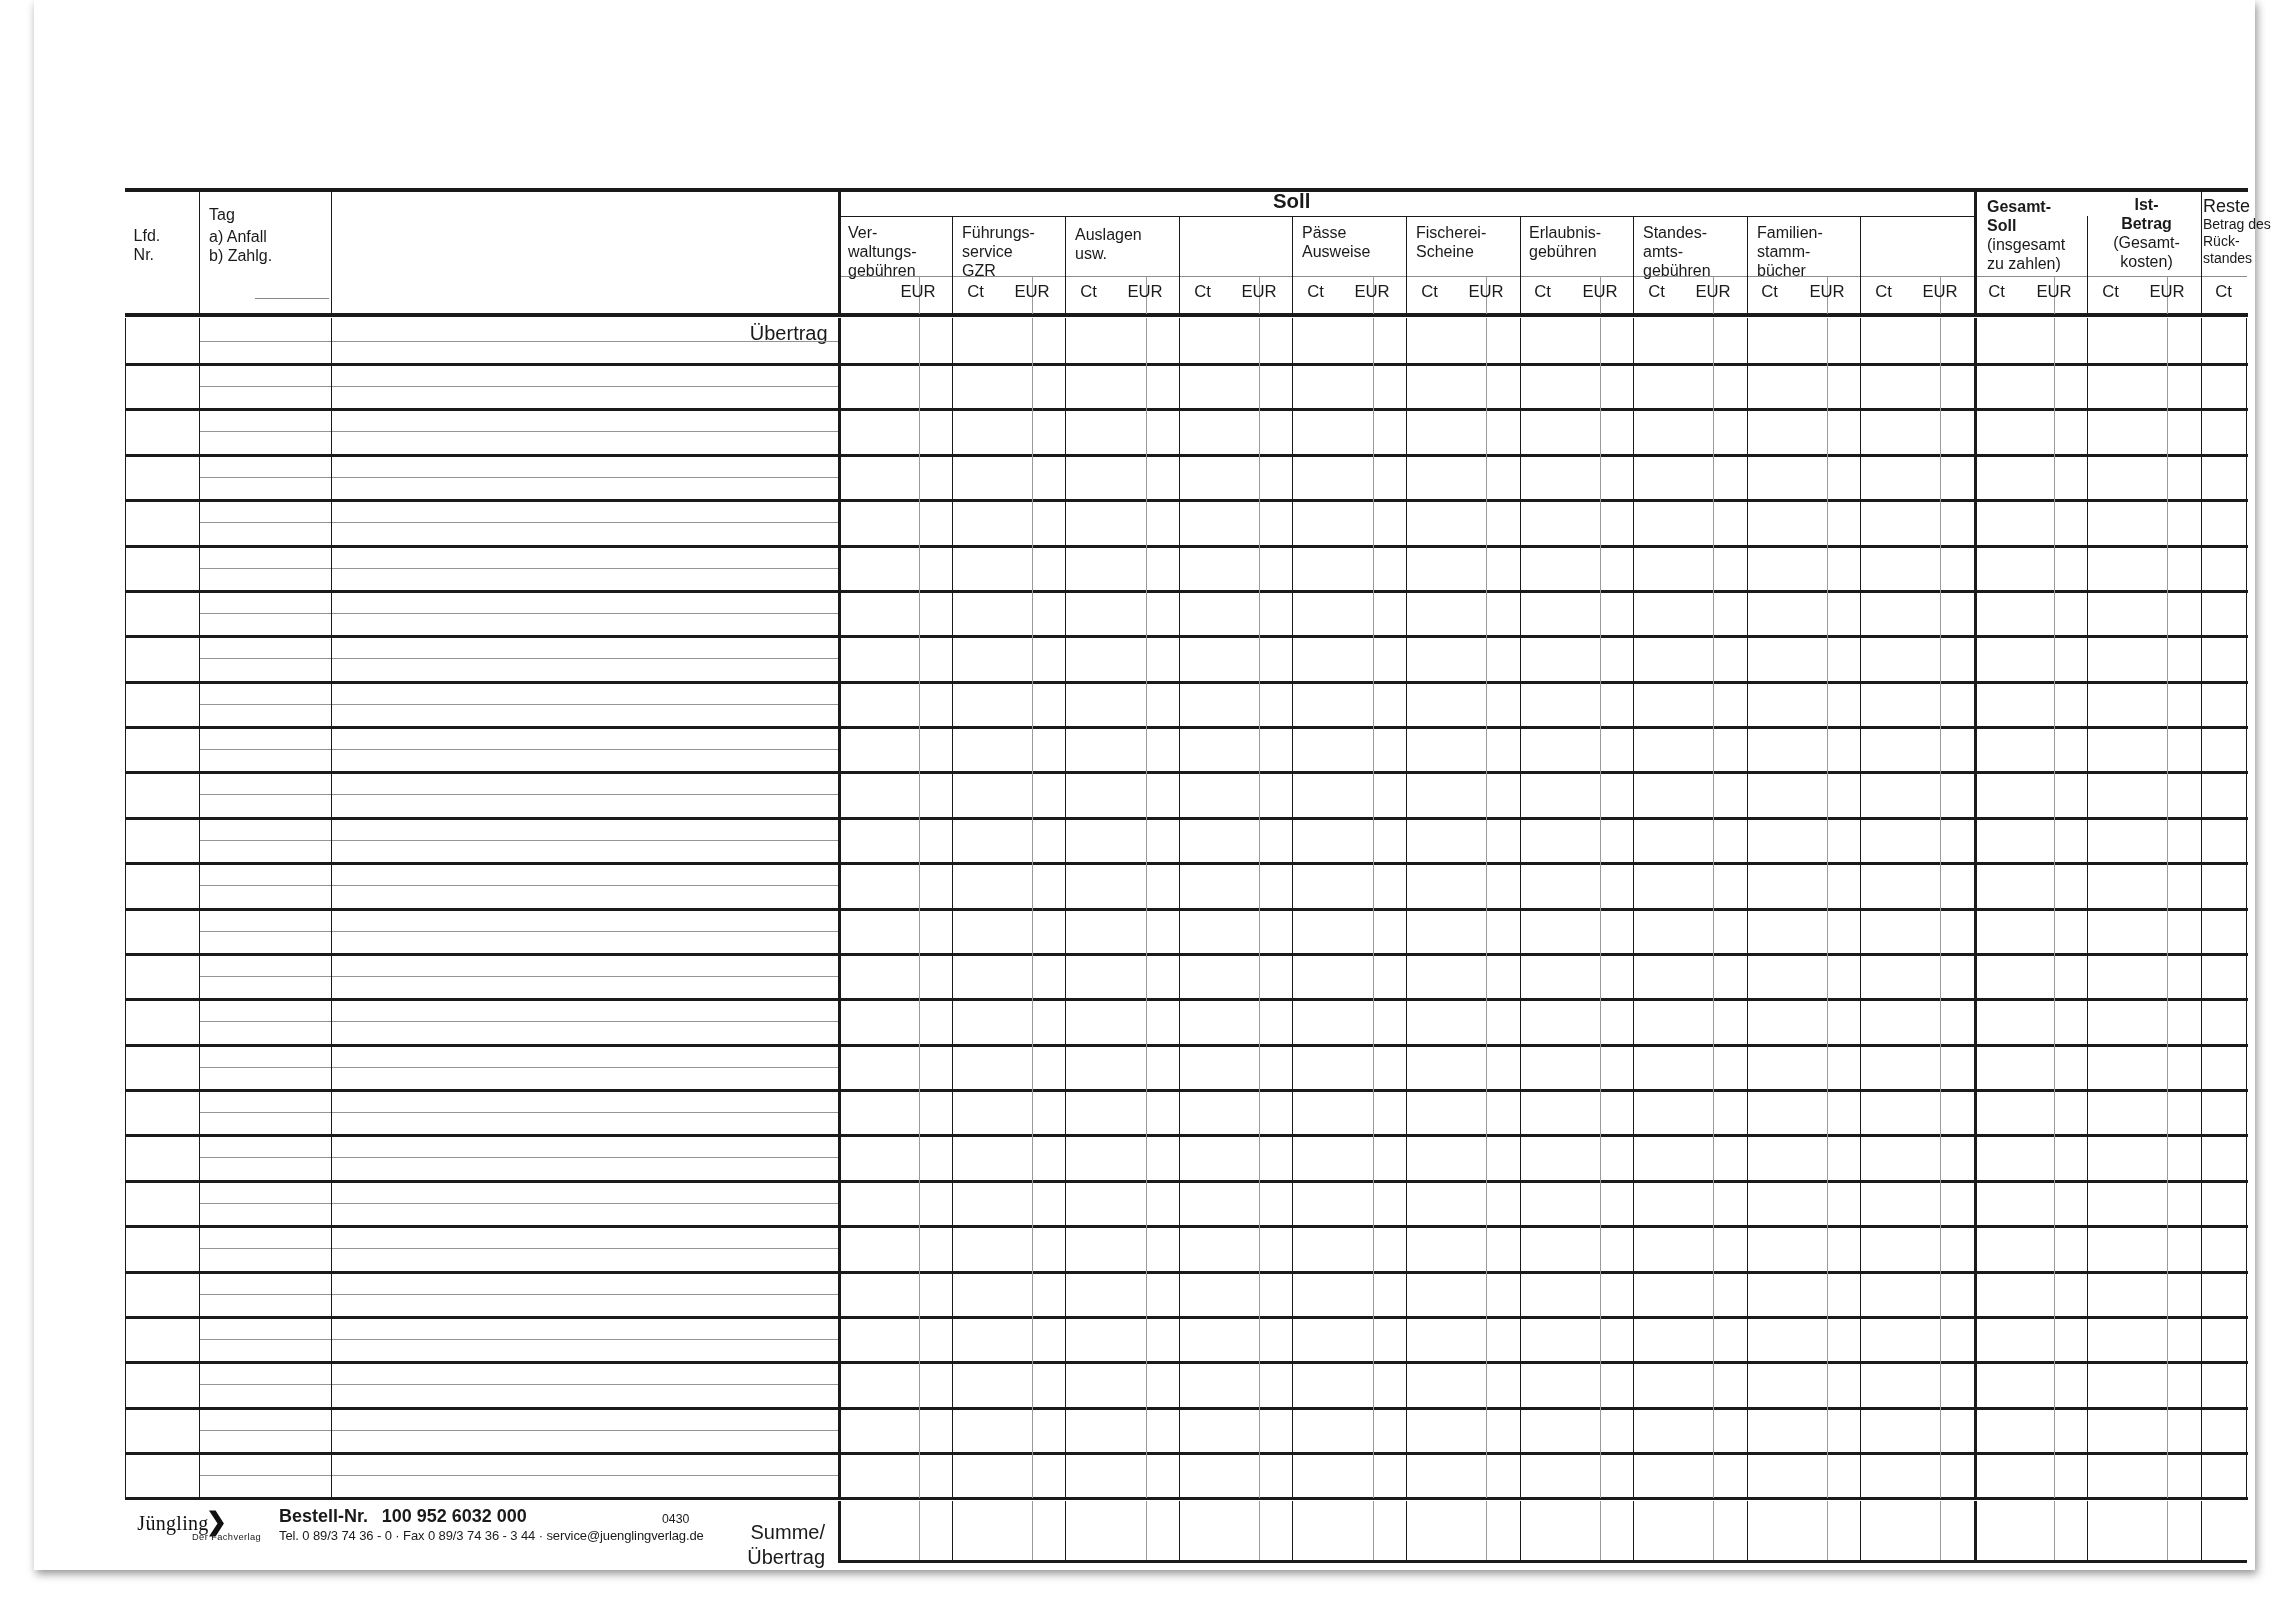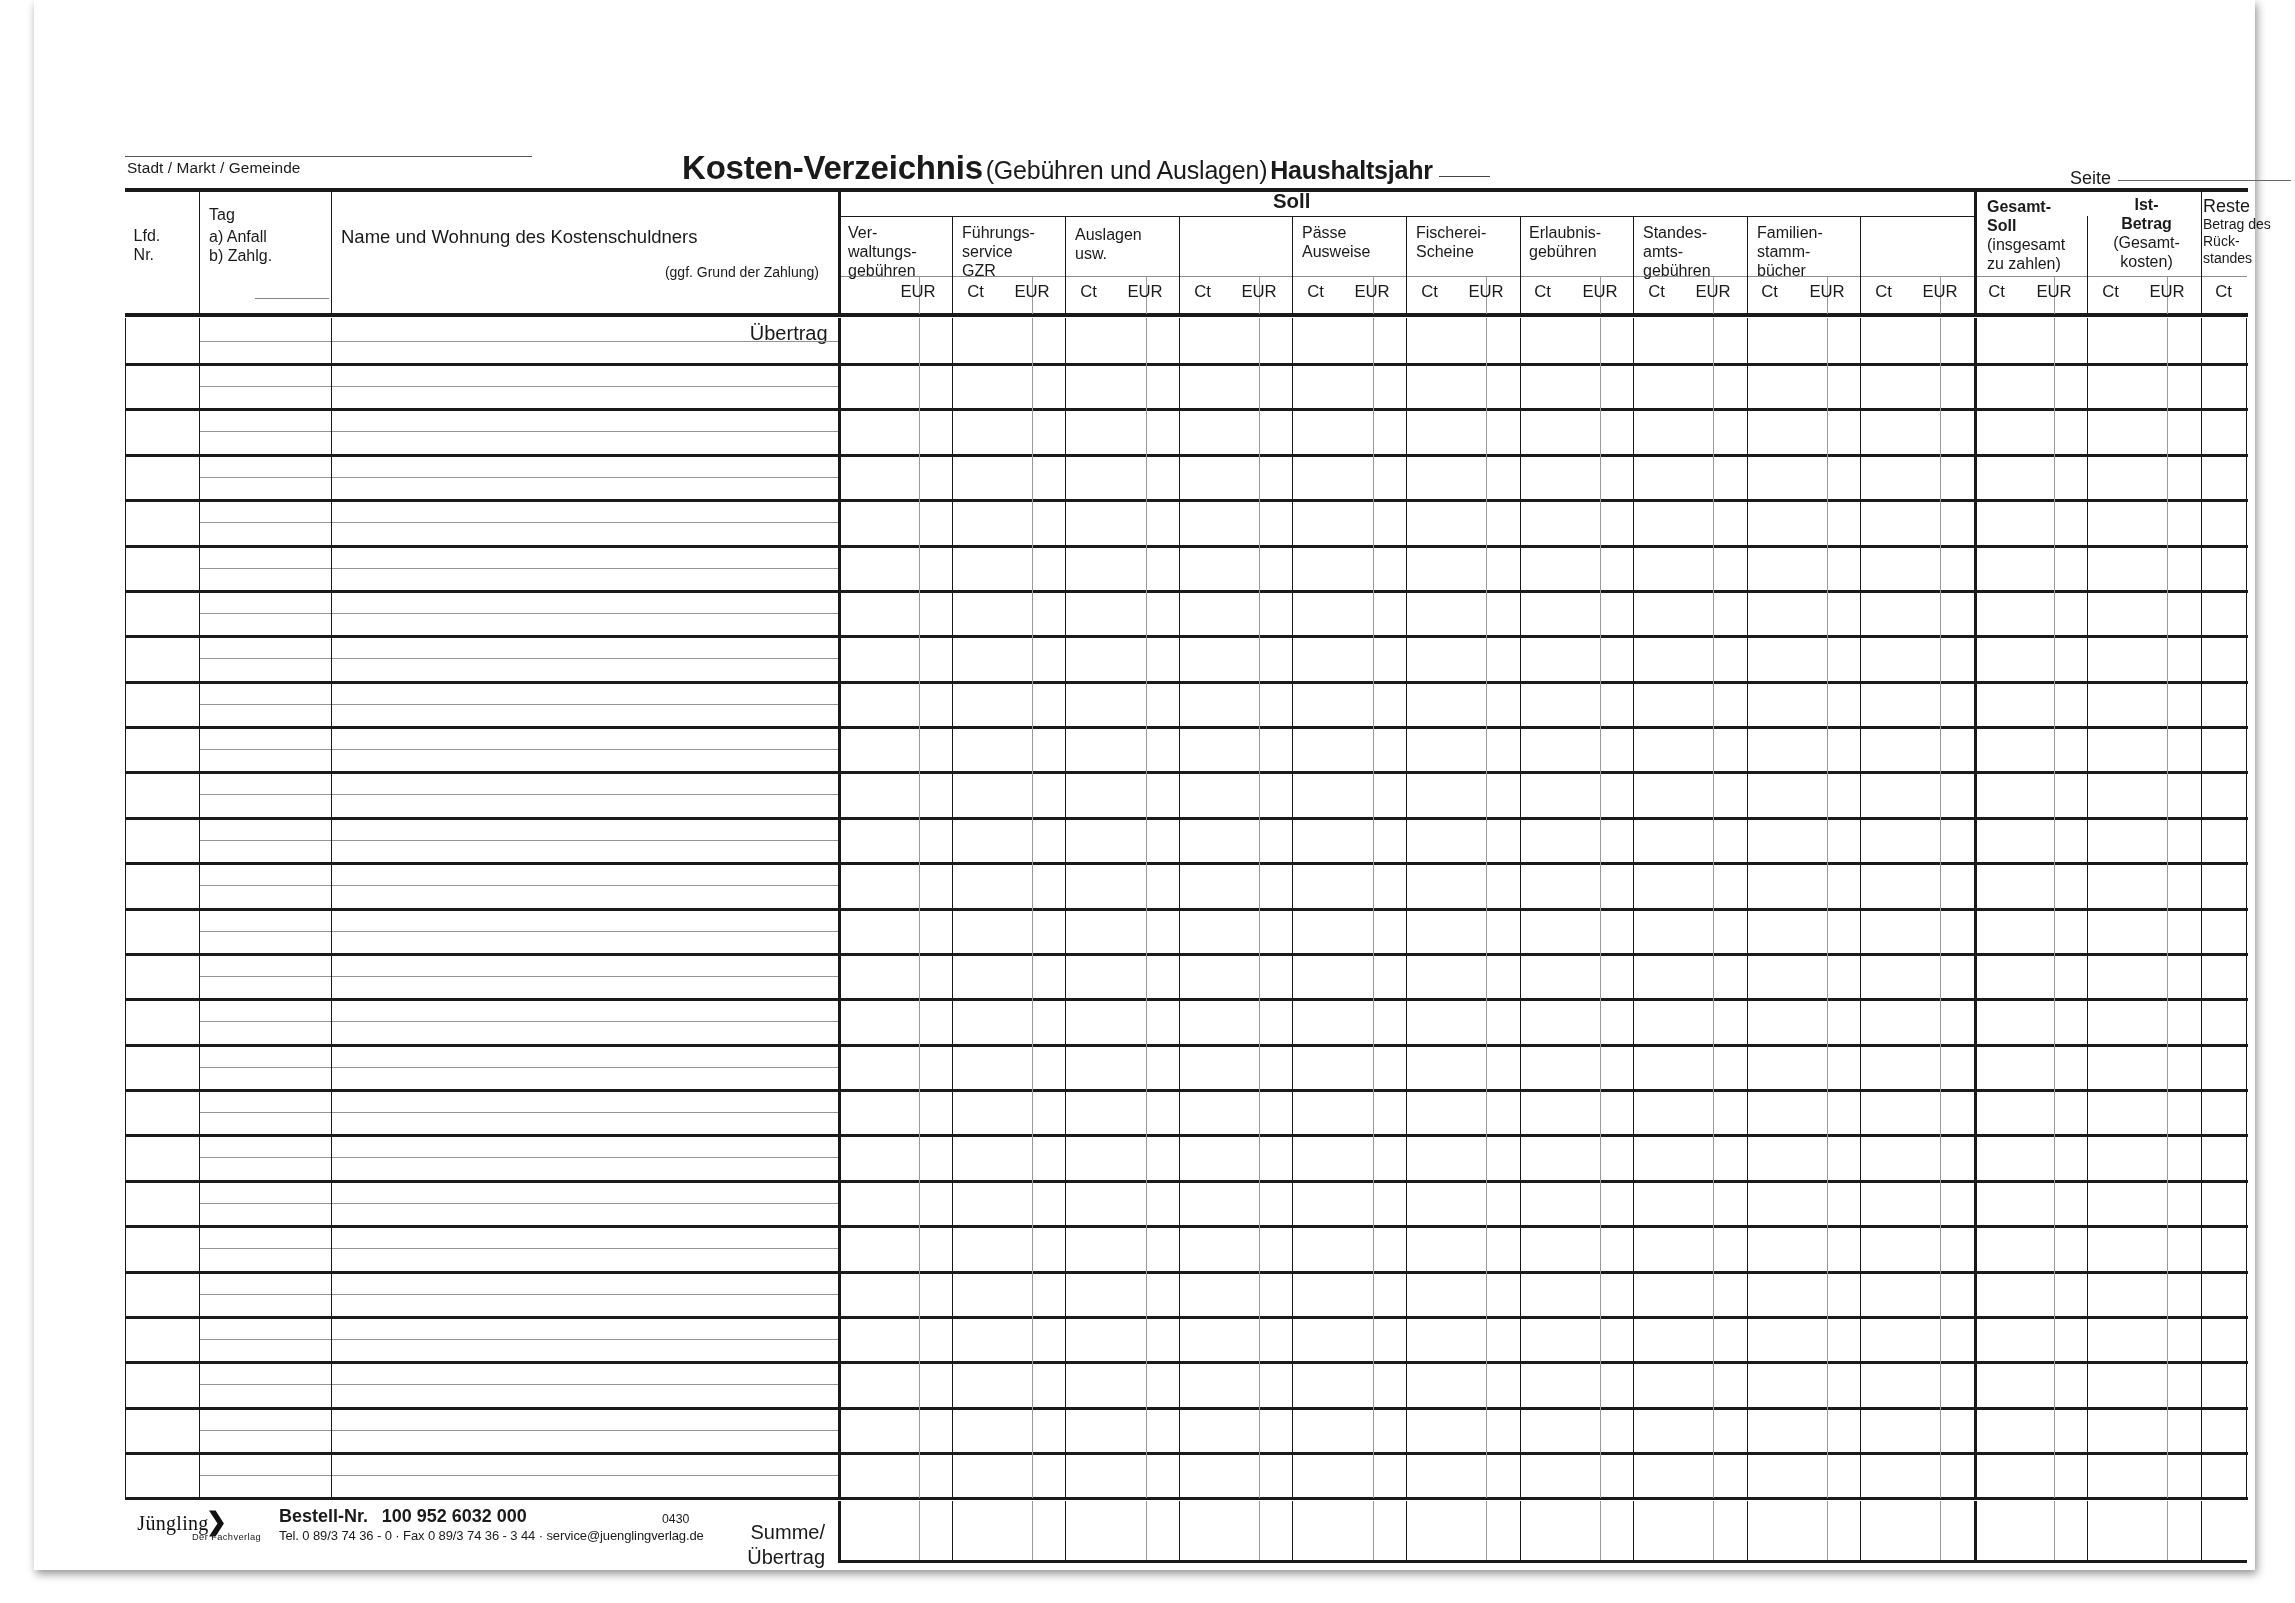--- a/index.html
+++ b/index.html
@@ -69,35 +69,20 @@
   #bestell{position:absolute;left:154px;top:5px;font-size:18px;font-weight:bold;white-space:nowrap;}
   #telline{position:absolute;left:154px;top:27px;font-size:13px;white-space:nowrap;letter-spacing:-0.1px;}
   #code0430{position:absolute;left:537px;top:11px;font-size:12.3px;}
   #summe{position:absolute;left:589px;top:0px;width:111px;text-align:right;font-size:20px;line-height:25px;margin-top:19px;}
 </style>
 </head>
 <body>
 
 <div id="sheet">
 
-  <div id="masthead">
-
-    <div id="stadt-rule"></div>
-    <div id="stadt-label">Stadt / Markt / Gemeinde</div>
-
-    <div id="title-wrap">
-      <span id="title-main">Kosten-Verzeichnis</span>
-      <span id="title-paren">(Gebühren und Auslagen)</span>
-      <span id="title-hj">Haushaltsjahr</span><span id="hj-rule"></span>
-    </div>
-
-    <div id="seite-wrap">
-      <span id="seite-label">Seite</span><span id="seite-rule"></span>
-    </div>
-  </div>
 
   <div id="hdr-zone">
     <div class="hrule fat" style="left:0;top:0;width:2123px;"></div>
     <div class="hrule fat" style="left:0;top:125px;width:2123px;"></div>
 
     <div id="soll-word">Soll</div>
 
     <div class="hcell" style="left:8.6px;top:38px;width:56px;">
       <div class="hlabel">Lfd.</div>
       <div class="hlabel">Nr.</div>
@@ -105,24 +90,20 @@
     <div class="vrule" style="left:74px;top:1.9px;height:123px;"></div>
 
     <div class="hcell" style="left:84px;top:17.3px;width:117px;">
       <div class="hlabel">Tag</div>
       <div class="hlabel" style="margin-top:2.5px;">a) Anfall</div>
       <div class="hlabel">b) Zahlg.</div>
     </div>
     <div id="tag-underline"></div>
     <div class="vrule" style="left:206px;top:1.9px;height:123px;"></div>
 
-    <div class="hcell" style="left:216px;top:38px;width:494px;">
-      <div class="hlabel big">Name und Wohnung des Kostenschuldners</div>
-      <div class="hsmall" style="text-align:right;width:478px;margin-top:16px;">(ggf. Grund der Zahlung)</div>
-    </div>
     <div class="vrule fat" style="left:713px;top:0px;height:125px;"></div>
 
     <div class="hrule" style="left:713px;top:28px;width:1139px;"></div>
     <div class="hrule thin" style="left:713px;top:88px;width:1409px;"></div>
 
     <div class="hcell" style="left:723px;top:35px;width:108px;">
       <div class="hlabel">Ver-</div>
       <div class="hlabel">waltungs-</div>
       <div class="hlabel">gebühren</div>
     </div>

